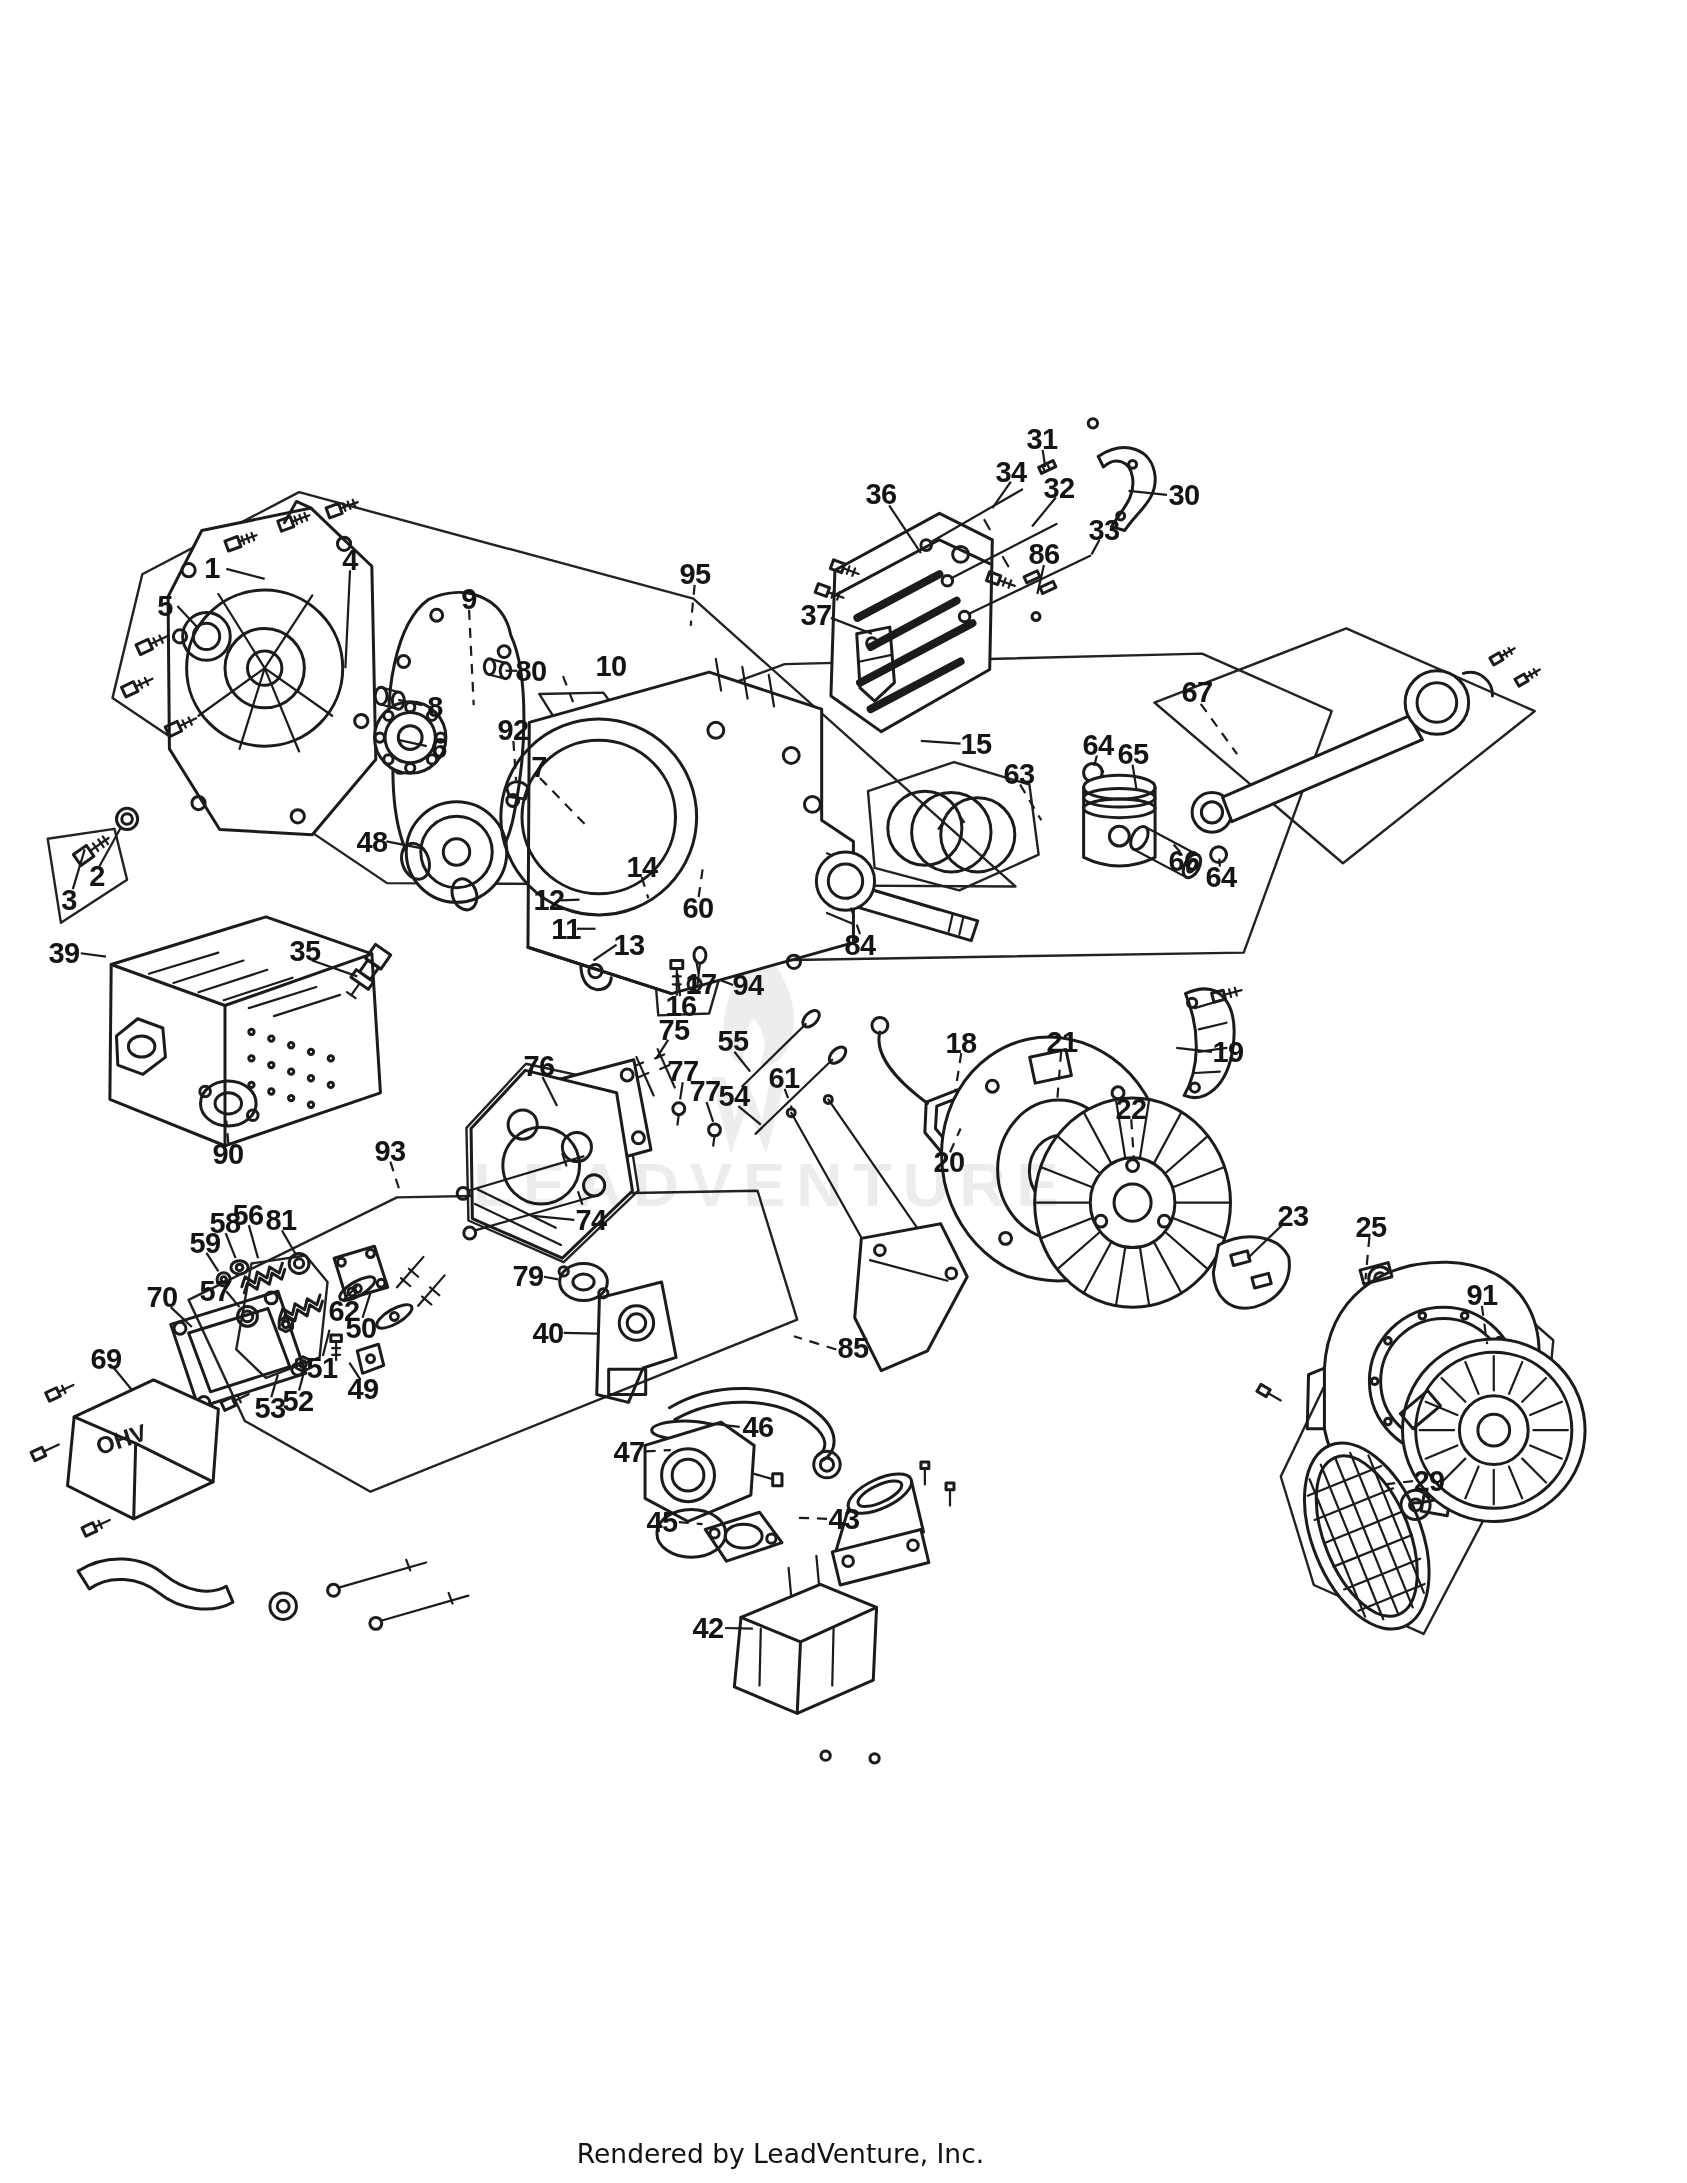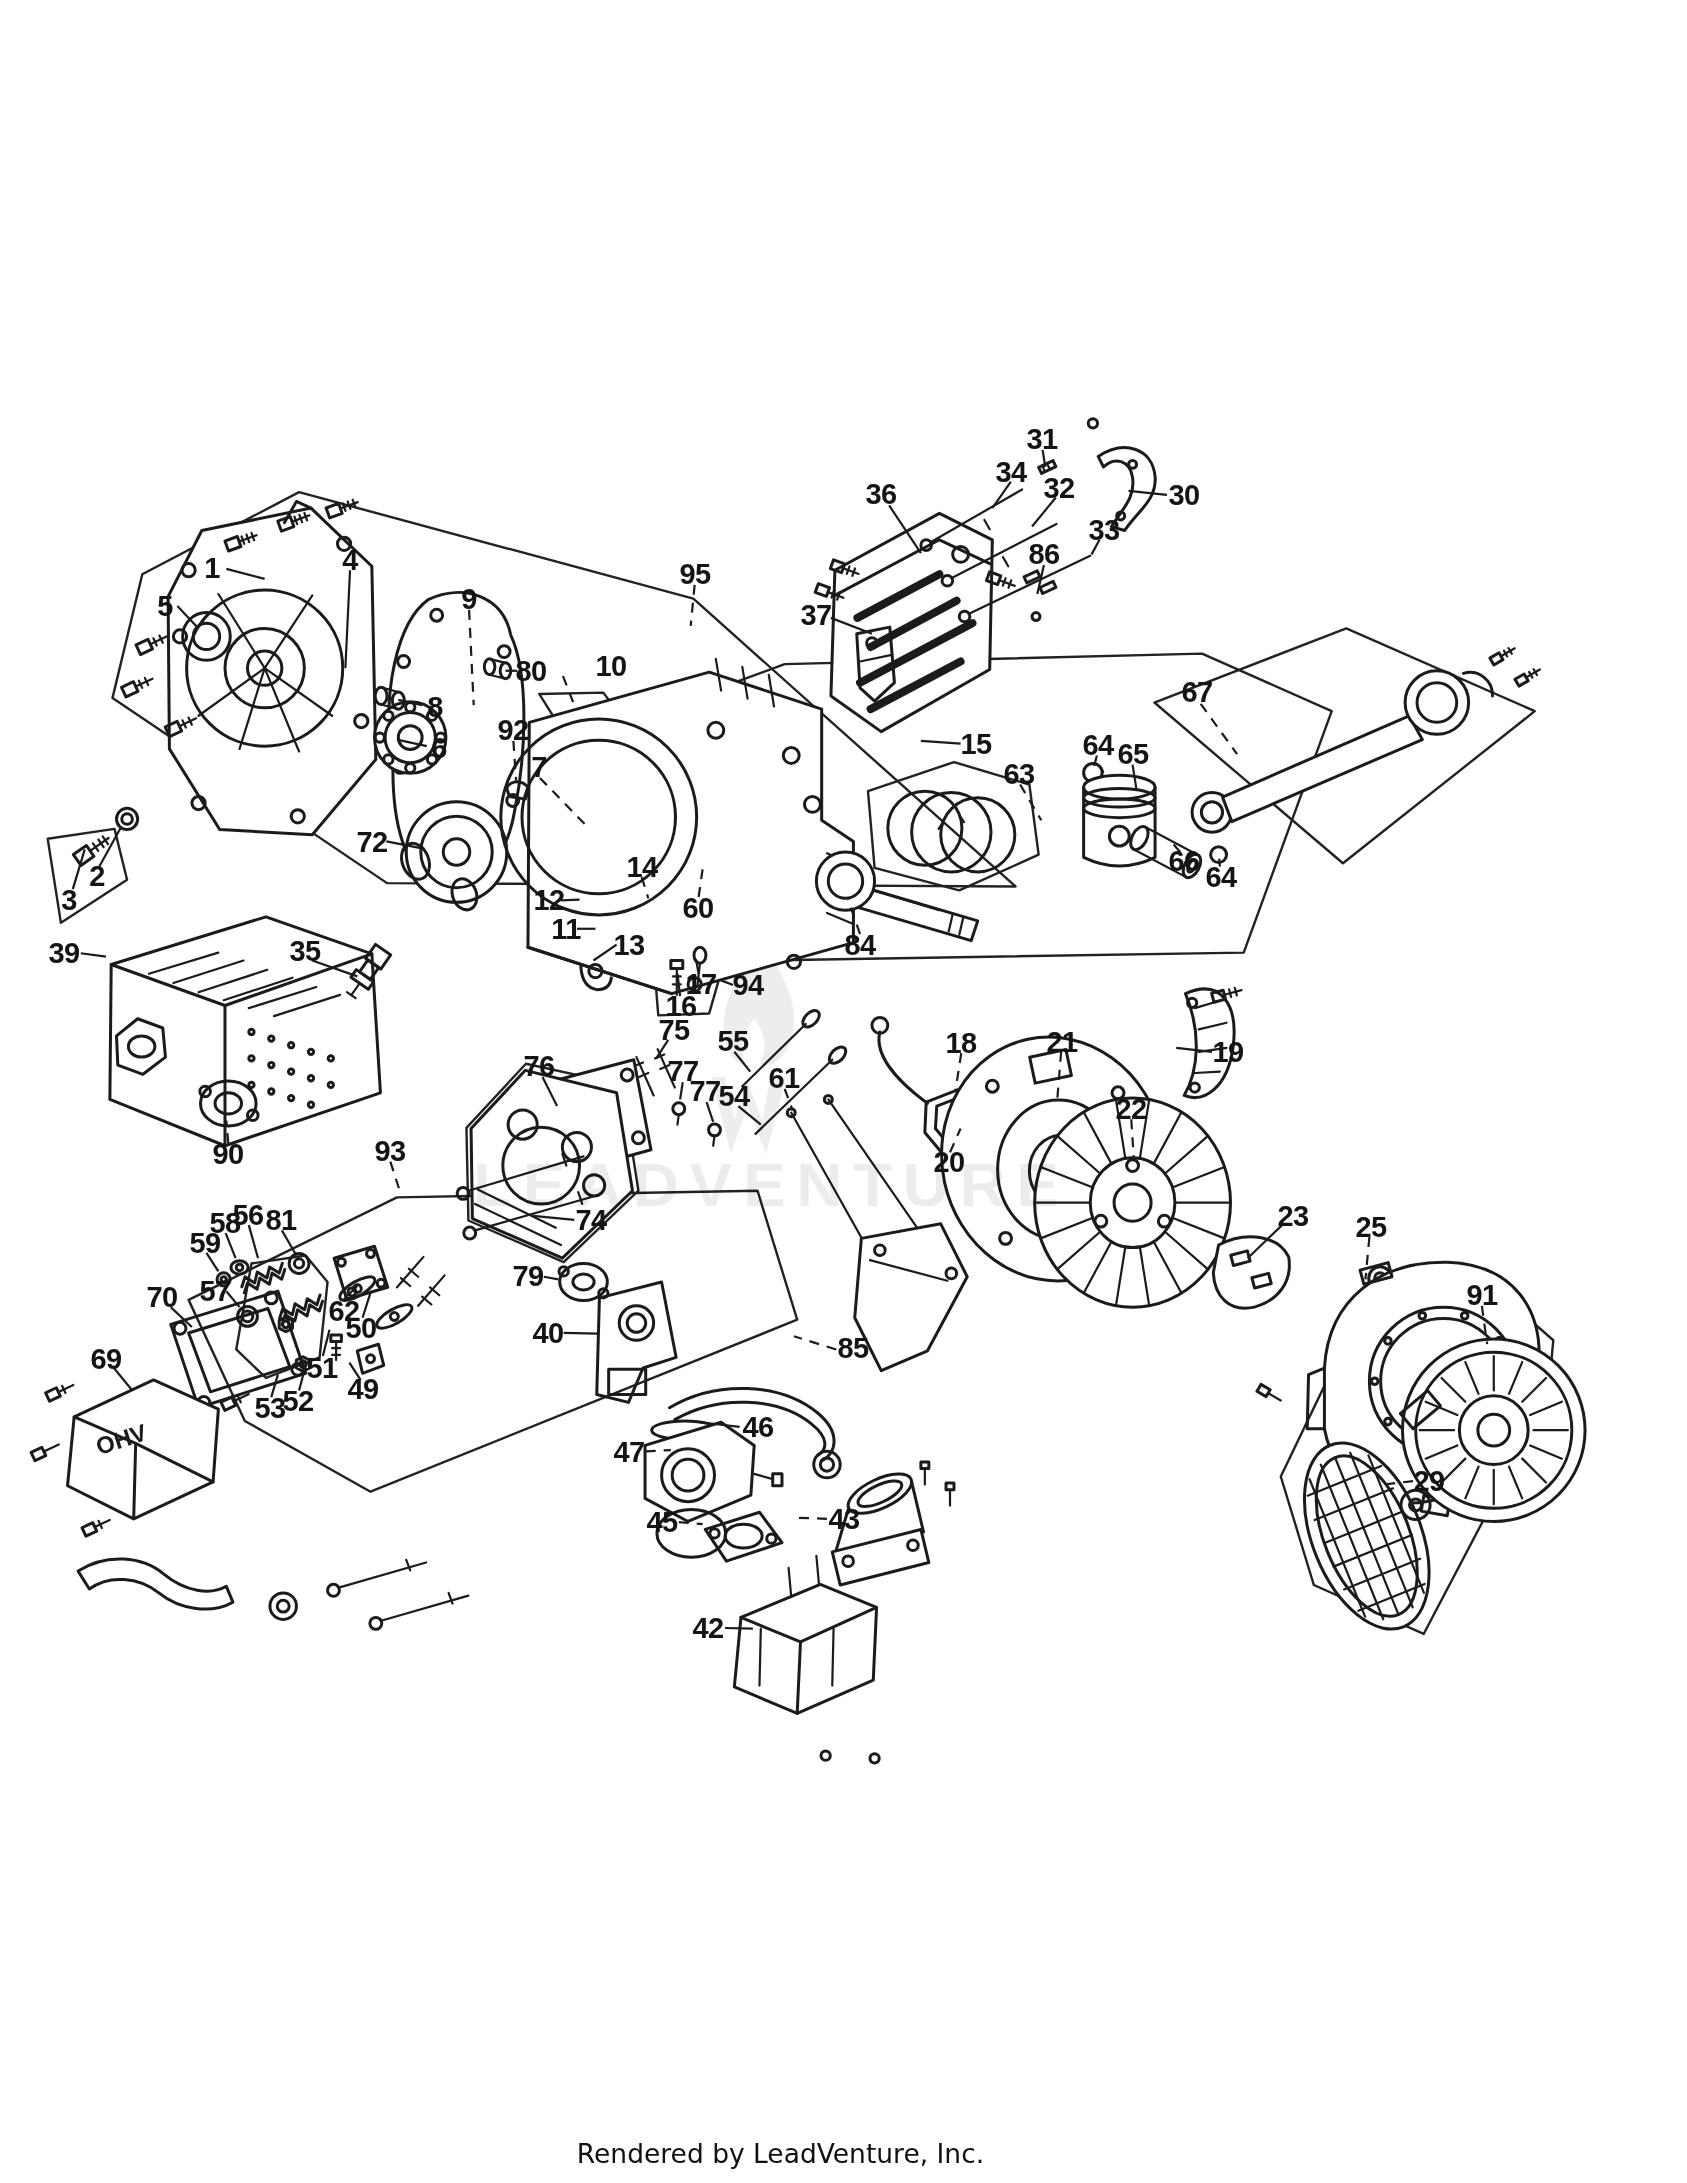--- a/index.html
+++ b/index.html
@@ -925,21 +925,21 @@
       <div class="callout" style="left: 1044px; top: 554px;">86</div>
       <div class="callout" style="left: 976px; top: 744px;">15</div>
       <div class="callout" style="left: 1019px; top: 774px;">63</div>
       <div class="callout" style="left: 1098px; top: 745px;">64</div>
       <div class="callout" style="left: 1133px; top: 754px;">65</div>
       <div class="callout" style="left: 1197px; top: 692px;">67</div>
       <div class="callout" style="left: 1184px; top: 861px;">66</div>
       <div class="callout" style="left: 1221px; top: 877px;">64</div>
       <div class="callout" style="left: 860px; top: 945px;">84</div>
       <div class="callout" style="left: 698px; top: 908px;">60</div>
-      <div class="callout" style="left: 372px; top: 842px;">72</div>
+      <div class="callout" style="left: 372px; top: 842px;">48</div>
       <div class="callout" style="left: 97px; top: 876px;">2</div>
       <div class="callout" style="left: 69px; top: 900px;">3</div>
       <div class="callout" style="left: 64px; top: 953px;">39</div>
       <div class="callout" style="left: 305px; top: 951px;">35</div>
       <div class="callout" style="left: 549px; top: 900px;">12</div>
       <div class="callout" style="left: 566px; top: 929px;">11</div>
       <div class="callout" style="left: 629px; top: 945px;">13</div>
       <div class="callout" style="left: 642px; top: 867px;">14</div>
       <div class="callout" style="left: 681px; top: 1006px;">16</div>
       <div class="callout" style="left: 701px; top: 984px;">17</div>

